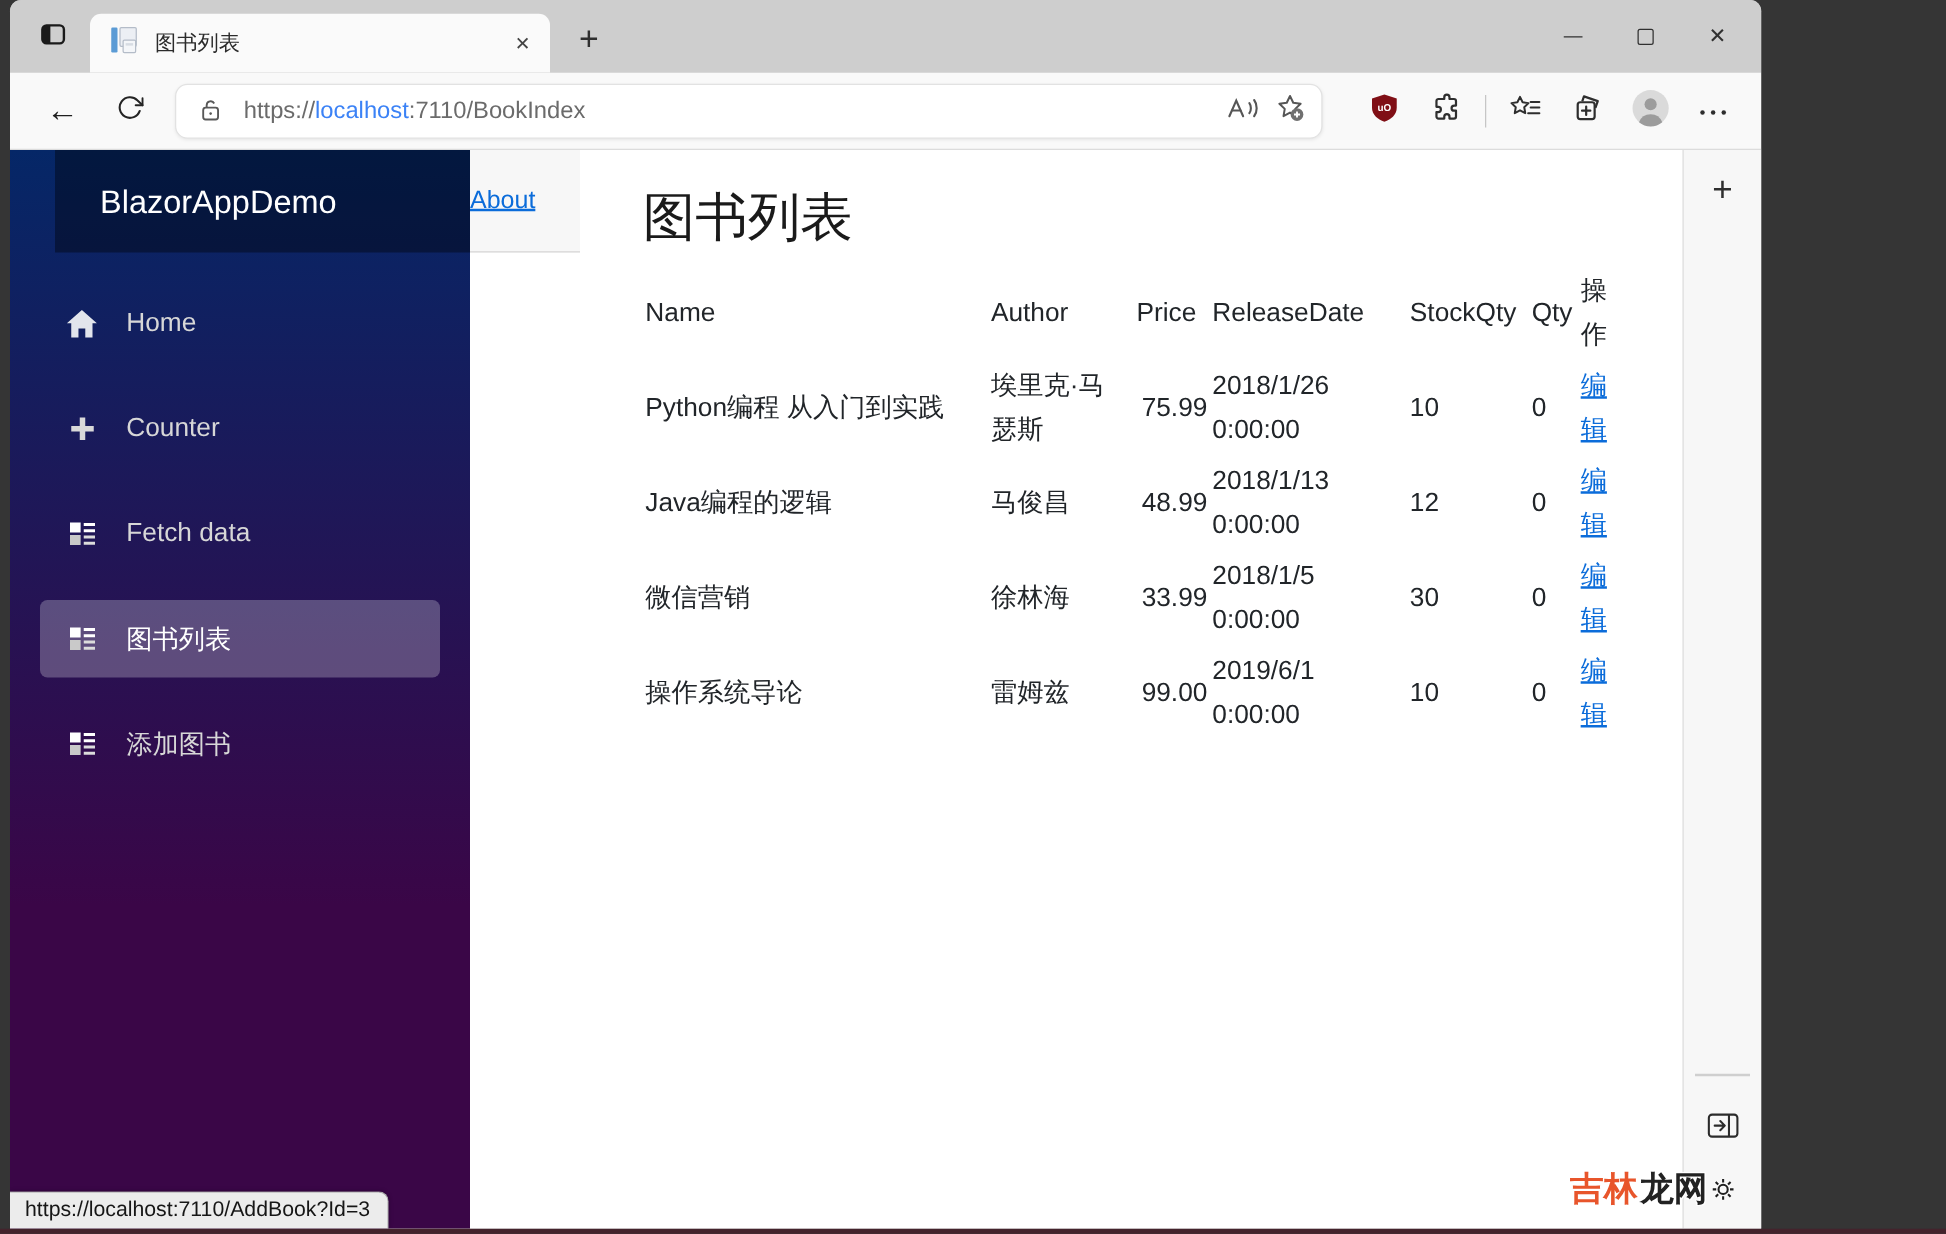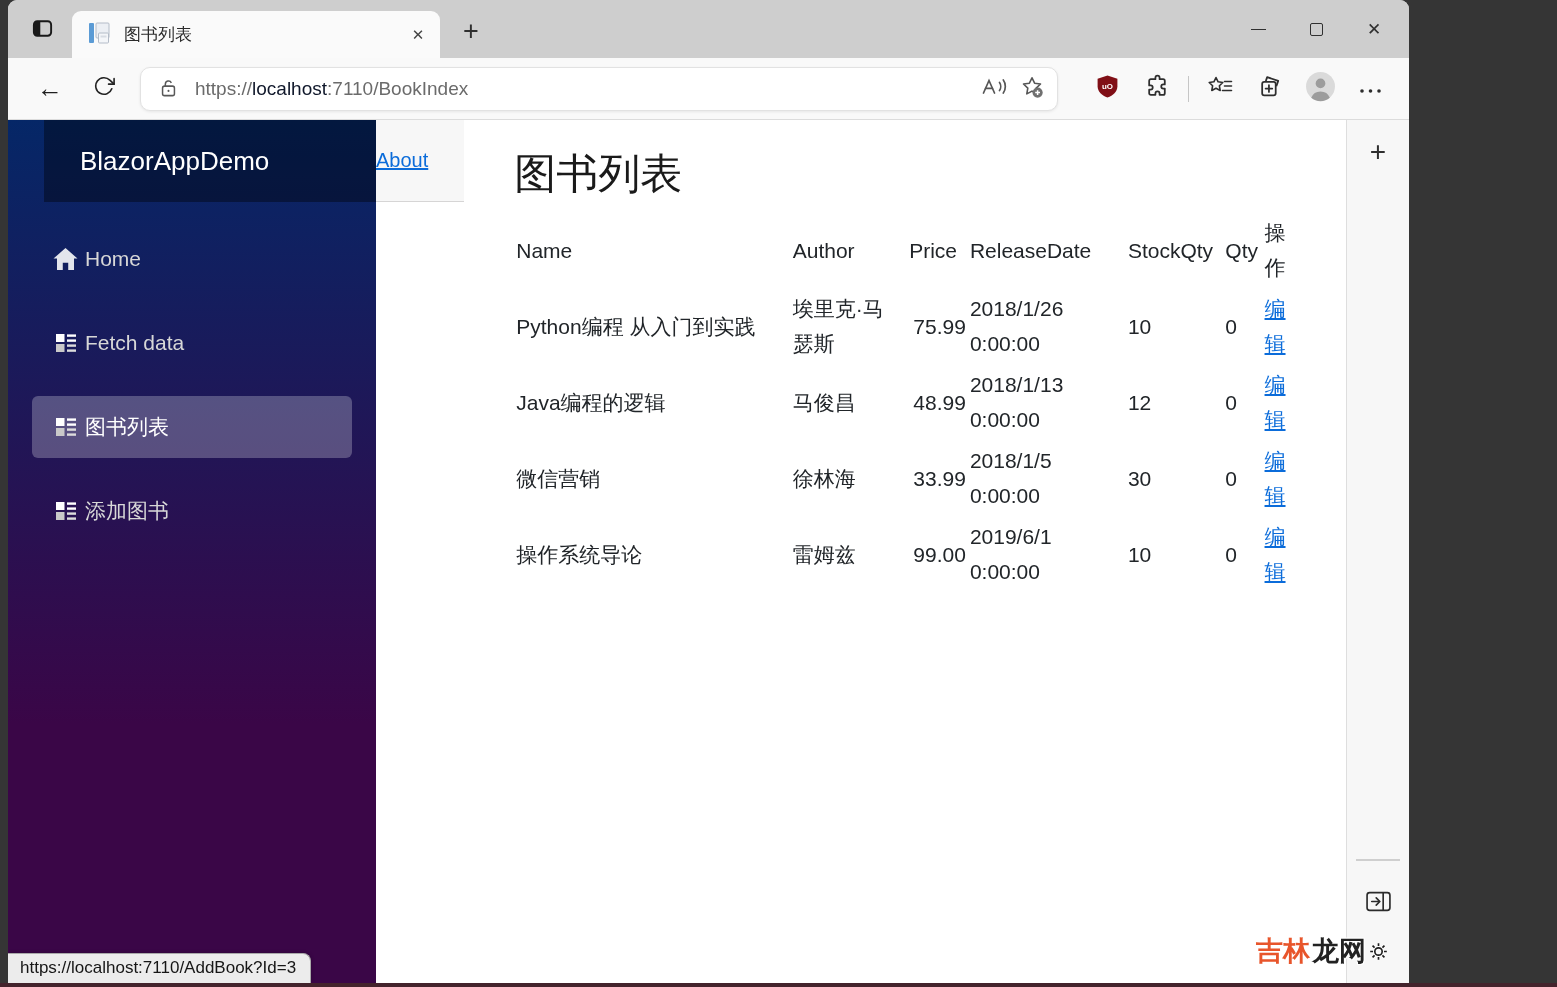--- a/index.html
+++ b/index.html
@@ -35,37 +35,37 @@
   
   .toolbar { height:62px; background:#f9f9f9; border-bottom:1px solid #dcdcdc;
     display:flex; align-items:center; padding:0 14px 0 22px; flex:0 0 auto; }
   .nav-btn { width:40px; height:40px; display:flex; align-items:center; justify-content:center;
     border-radius:6px; cursor:pointer; color:#1f1f1f; font-size:26px; font-weight:300; flex:0 0 auto; }
   .addressbar { flex:1 1 auto; height:44px; margin:0 24px 0 16px; background:#ffffff;
     border:1px solid #e2e2e2; border-radius:10px; box-shadow:0 1px 3px rgba(0,0,0,.08);
     display:flex; align-items:center; padding:0 6px 0 10px; }
   .lock { width:34px; display:flex; justify-content:center; flex:0 0 auto; }
   .url { flex:1; font-size:19px; color:#6b6b6b; margin-left:10px; white-space:nowrap; overflow:hidden; }
-  .url b { color:#0f172a; font-weight:400;margin-top:12px; }
+  .url b { color:#3b82f6; font-weight:400;margin-top:12px; }
   .pill-btn { width:38px; height:36px; display:flex; align-items:center; justify-content:center;
     border-radius:6px; cursor:pointer; flex:0 0 auto; }
   .tbtn { width:50px; height:40px; display:flex; align-items:center; justify-content:center;
     border-radius:6px; cursor:pointer; flex:0 0 auto; }
   .tb-divider { width:1px; height:26px; background:#c6c6c6; margin:0 6px; flex:0 0 auto; }
 
   
   .page { flex:1 1 auto; display:flex; min-height:0; background:#fff; }
 
   .sidebar { width:368px; flex:0 0 auto;
     background-image:linear-gradient(180deg,#052767 0%,#3a0647 70%); color:#d7d7d7; }
   .brand { height:82px; background:rgba(0,0,0,.38); display:flex; align-items:center;
     padding-left:36px; color:#fff; font-size:26px;margin-left:36px; }
   .nav-list { list-style:none; margin-top:26px; }
   .nav-item { height:62px; margin:0 24px 22px 24px; border-radius:6px; display:flex;
-    align-items:center; padding-left:20px; gap:6px; font-size:21px; color:#d7d7d7; cursor:pointer; }
+    align-items:center; padding-left:20px; gap:22px; font-size:21px; color:#d7d7d7; cursor:pointer; }
   .nav-item.active { background:rgba(255,255,255,.25); color:#fff; }
   .nav-ico { width:27px; display:flex; justify-content:center; flex:0 0 auto; }
 
   .main { flex:1 1 auto; display:flex; flex-direction:row; min-width:0; background:#fff; }
   .main-top { height:82px; background:#f7f7f7; border-bottom:1px solid #d6d5d5; flex:0 0 auto;
     display:flex; align-items:center; justify-content:flex-end; padding-right:36px; }
   .about { font-size:20px; color:#0b6cda; text-decoration:underline; cursor:pointer; }
   .content { padding:26px 50px; }
   h1.page-title { font-size:42px; font-weight:500; color:#1a1a1a; margin-bottom:10px; }
 
@@ -236,20 +236,28 @@
     <div class="sidebar">
       <div class="brand">BlazorAppDemo</div>
       <ul class="nav-list">
         <li class="nav-item">
           <span class="nav-ico">
             <svg width="27" height="24" viewBox="0 0 24 22" fill="#e2e5ec">
                 <path d="M12 1 23 10.6h-3.2V21h-5.3v-6.6h-5V21H4.2V10.6H1z"></path>
               </svg>
           </span>
           <span>Home</span>
+        </li>
+        <li class="nav-item">
+          <span class="nav-ico">
+            <svg width="24" height="24" viewBox="0 0 24 24">
+                <path d="M12 3v18M3 12h18" stroke="#d9d9d9" stroke-width="4.4"></path>
+              </svg>
+          </span>
+          <span>Counter</span>
         </li>
         <li class="nav-item">
           <span class="nav-ico">
             <svg width="26" height="24" viewBox="0 0 24 24">
                 <rect x="2" y="3" width="8.5" height="8" fill="#fff"></rect>
                 <rect x="2" y="13" width="8.5" height="8" fill="#c9c9c9"></rect>
                 <rect x="13" y="3.4" width="9" height="2.4" fill="#fff"></rect>
                 <rect x="13" y="8.4" width="9" height="2.4" fill="#fff"></rect>
                 <rect x="13" y="13.4" width="9" height="2.4" fill="#dcdcdc"></rect>
                 <rect x="13" y="18.4" width="9" height="2.4" fill="#dcdcdc"></rect>

